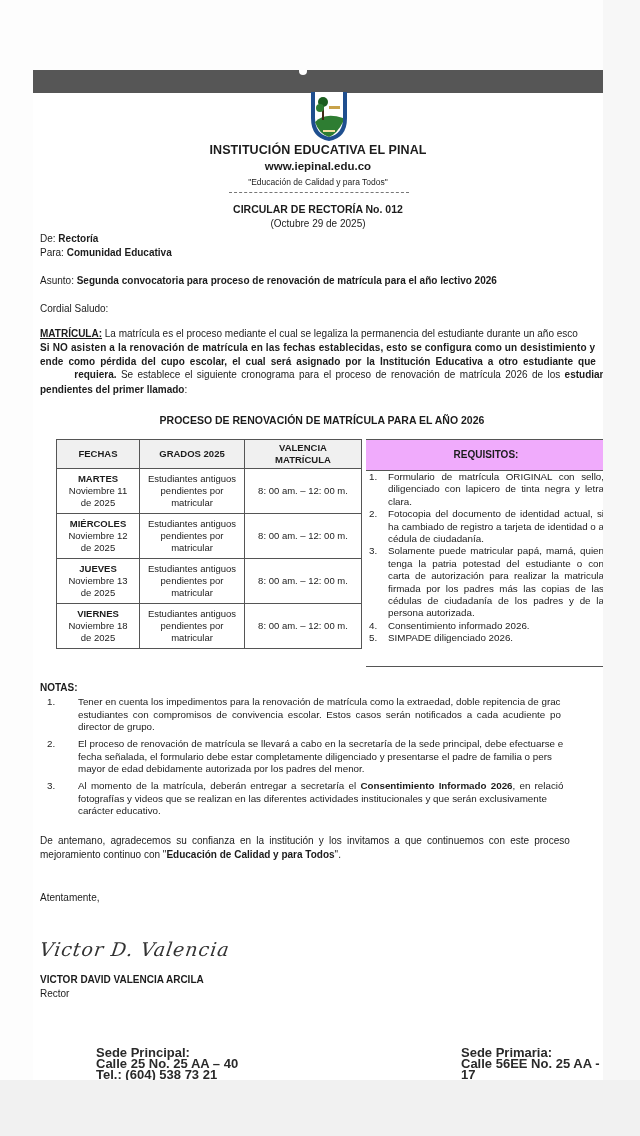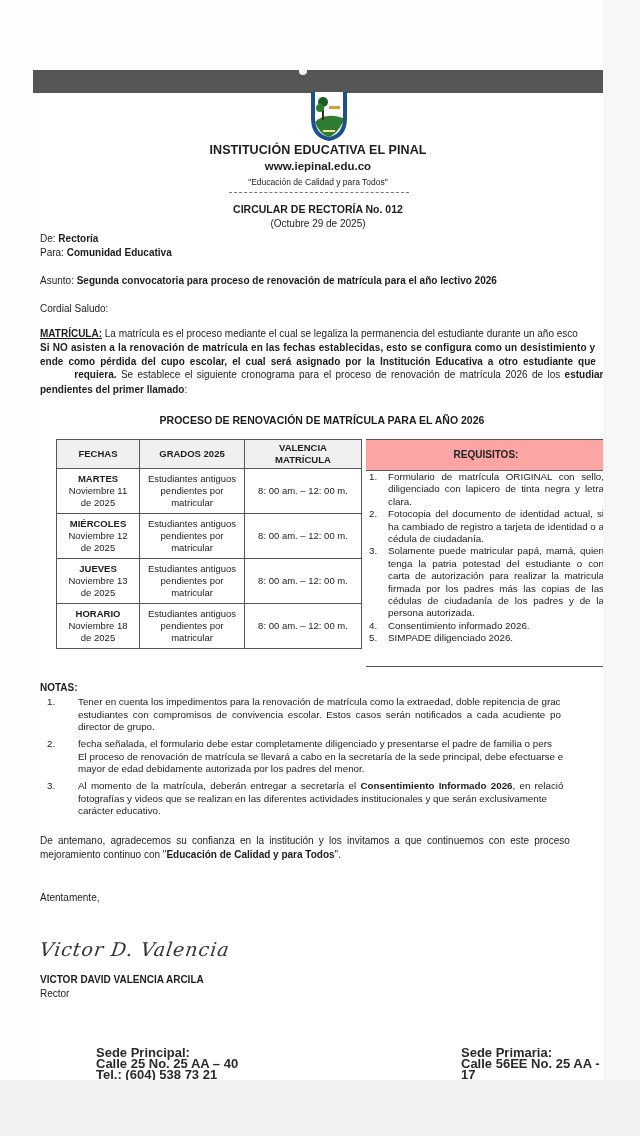--- a/index.html
+++ b/index.html
@@ -43,21 +43,21 @@
     font-size:9.5px; line-height:12px;
   }
   table.sched td, table.sched th {
     border:1px solid #555; text-align:center; vertical-align:middle; padding:0 2px;
   }
   table.sched th { background:#f0f0f0; font-weight:bold; height:28px; }
   table.sched td { height:44px; }
   .c1 { width:78px; } .c2 { width:100px; } .c3 { width:112px; }
   .req-head {
     position:absolute; left:333px; top:369px; width:240px; height:30px;
-    background:#fca5a5; border-top:1px solid #555; border-bottom:1px solid #555;
+    background:#f0abfc; border-top:1px solid #555; border-bottom:1px solid #555;
     font-size:10px; font-weight:bold; text-align:center; line-height:44px;
   }
   .req-head span { position:relative; top:-7px; }
   .req-list { position:absolute; left:333px; top:401px; width:238px; font-size:9.8px; line-height:12.4px; }
   .req-item { position:relative; padding-left:22px; text-align:justify; }
   .req-item .num { position:absolute; left:3px; top:0; }
   .req-bottom { position:absolute; left:333px; top:596px; width:240px; border-top:1px solid #555; }
 
   .notas-head { position:absolute; left:7px; top:612px; font-size:10px; font-weight:bold; }
   .nota { position:absolute; left:45px; width:530px; font-size:9.8px; line-height:12.7px; }
@@ -173,21 +173,21 @@
           </td>
       <td>
             <div>Estudiantes antiguos</div>
             <div>pendientes por</div>
             <div>matricular</div>
           </td>
       <td>8: 00 am. – 12: 00 m.</td>
     </tr>
     <tr>
       <td>
-            <div class="b">HORARIO</div>
+            <div class="b">VIERNES</div>
             <div>Noviembre 18</div>
             <div>de 2025</div>
           </td>
       <td>
             <div>Estudiantes antiguos</div>
             <div>pendientes por</div>
             <div>matricular</div>
           </td>
       <td>8: 00 am. – 12: 00 m.</td>
     </tr>
@@ -207,22 +207,22 @@
   <div class="notas-head">NOTAS:</div>
 
   <div class="nota" style="top:626px;">
     <span class="num">1.</span>
     <p>Tener en cuenta los impedimentos para la renovación de matrícula como la extraedad, doble repitencia de grac</p>
     <p style="word-spacing:2px;">estudiantes con compromisos de convivencia escolar. Estos casos serán notificados a cada acudiente po</p>
     <p>director de grupo.</p>
   </div>
   <div class="nota" style="top:668px;">
     <span class="num">2.</span>
+    <p>El proceso de renovación de matrícula se llevará a cabo en la secretaría de la sede principal, debe efectuarse e</p>
     <p>fecha señalada, el formulario debe estar completamente diligenciado y presentarse el padre de familia o pers</p>
-    <p>El proceso de renovación de matrícula se llevará a cabo en la secretaría de la sede principal, debe efectuarse e</p>
     <p>mayor de edad debidamente autorizada por los padres del menor.</p>
   </div>
   <div class="nota" style="top:710px;">
     <span class="num">3.</span>
     <p style="word-spacing:1.5px;"><span>Al momento de la matrícula, deberán entregar a secretaría el </span><span class="b">Consentimiento Informado 2026</span><span>, en relació</span></p>
     <p>fotografías y videos que se realizan en las diferentes actividades institucionales y que serán exclusivamente</p>
     <p>carácter educativo.</p>
   </div>
 
   <div class="line" style="top:764px; word-spacing:2.4px;">De antemano, agradecemos su confianza en la institución y los invitamos a que continuemos con este proceso</div>

